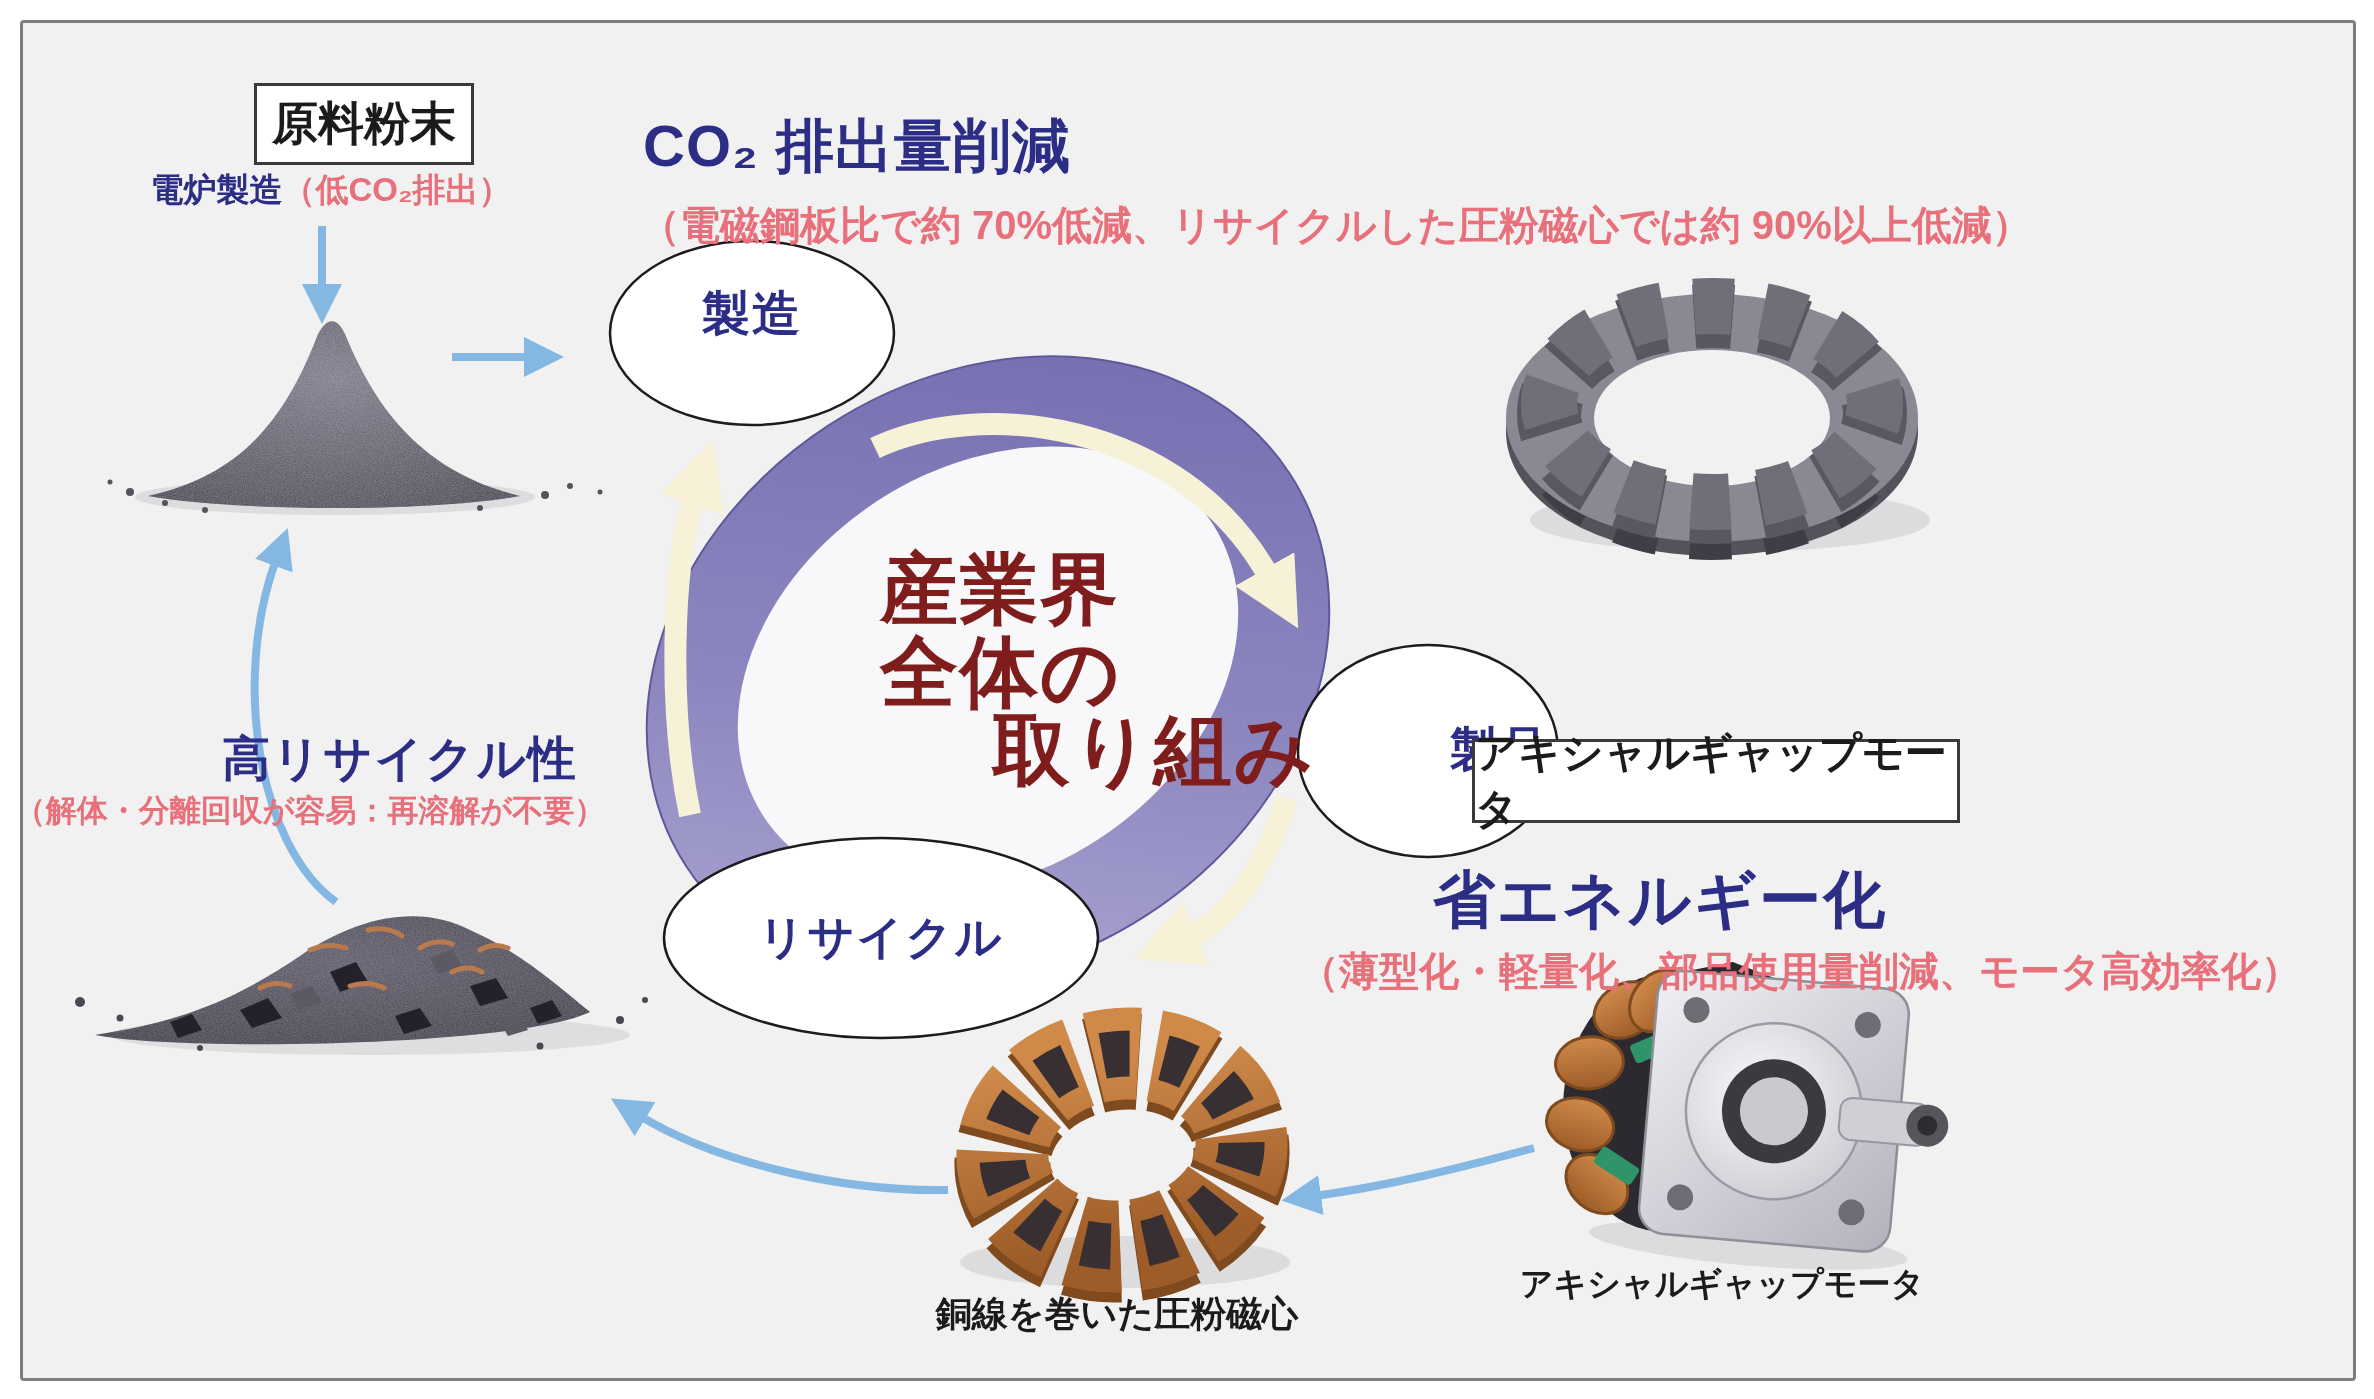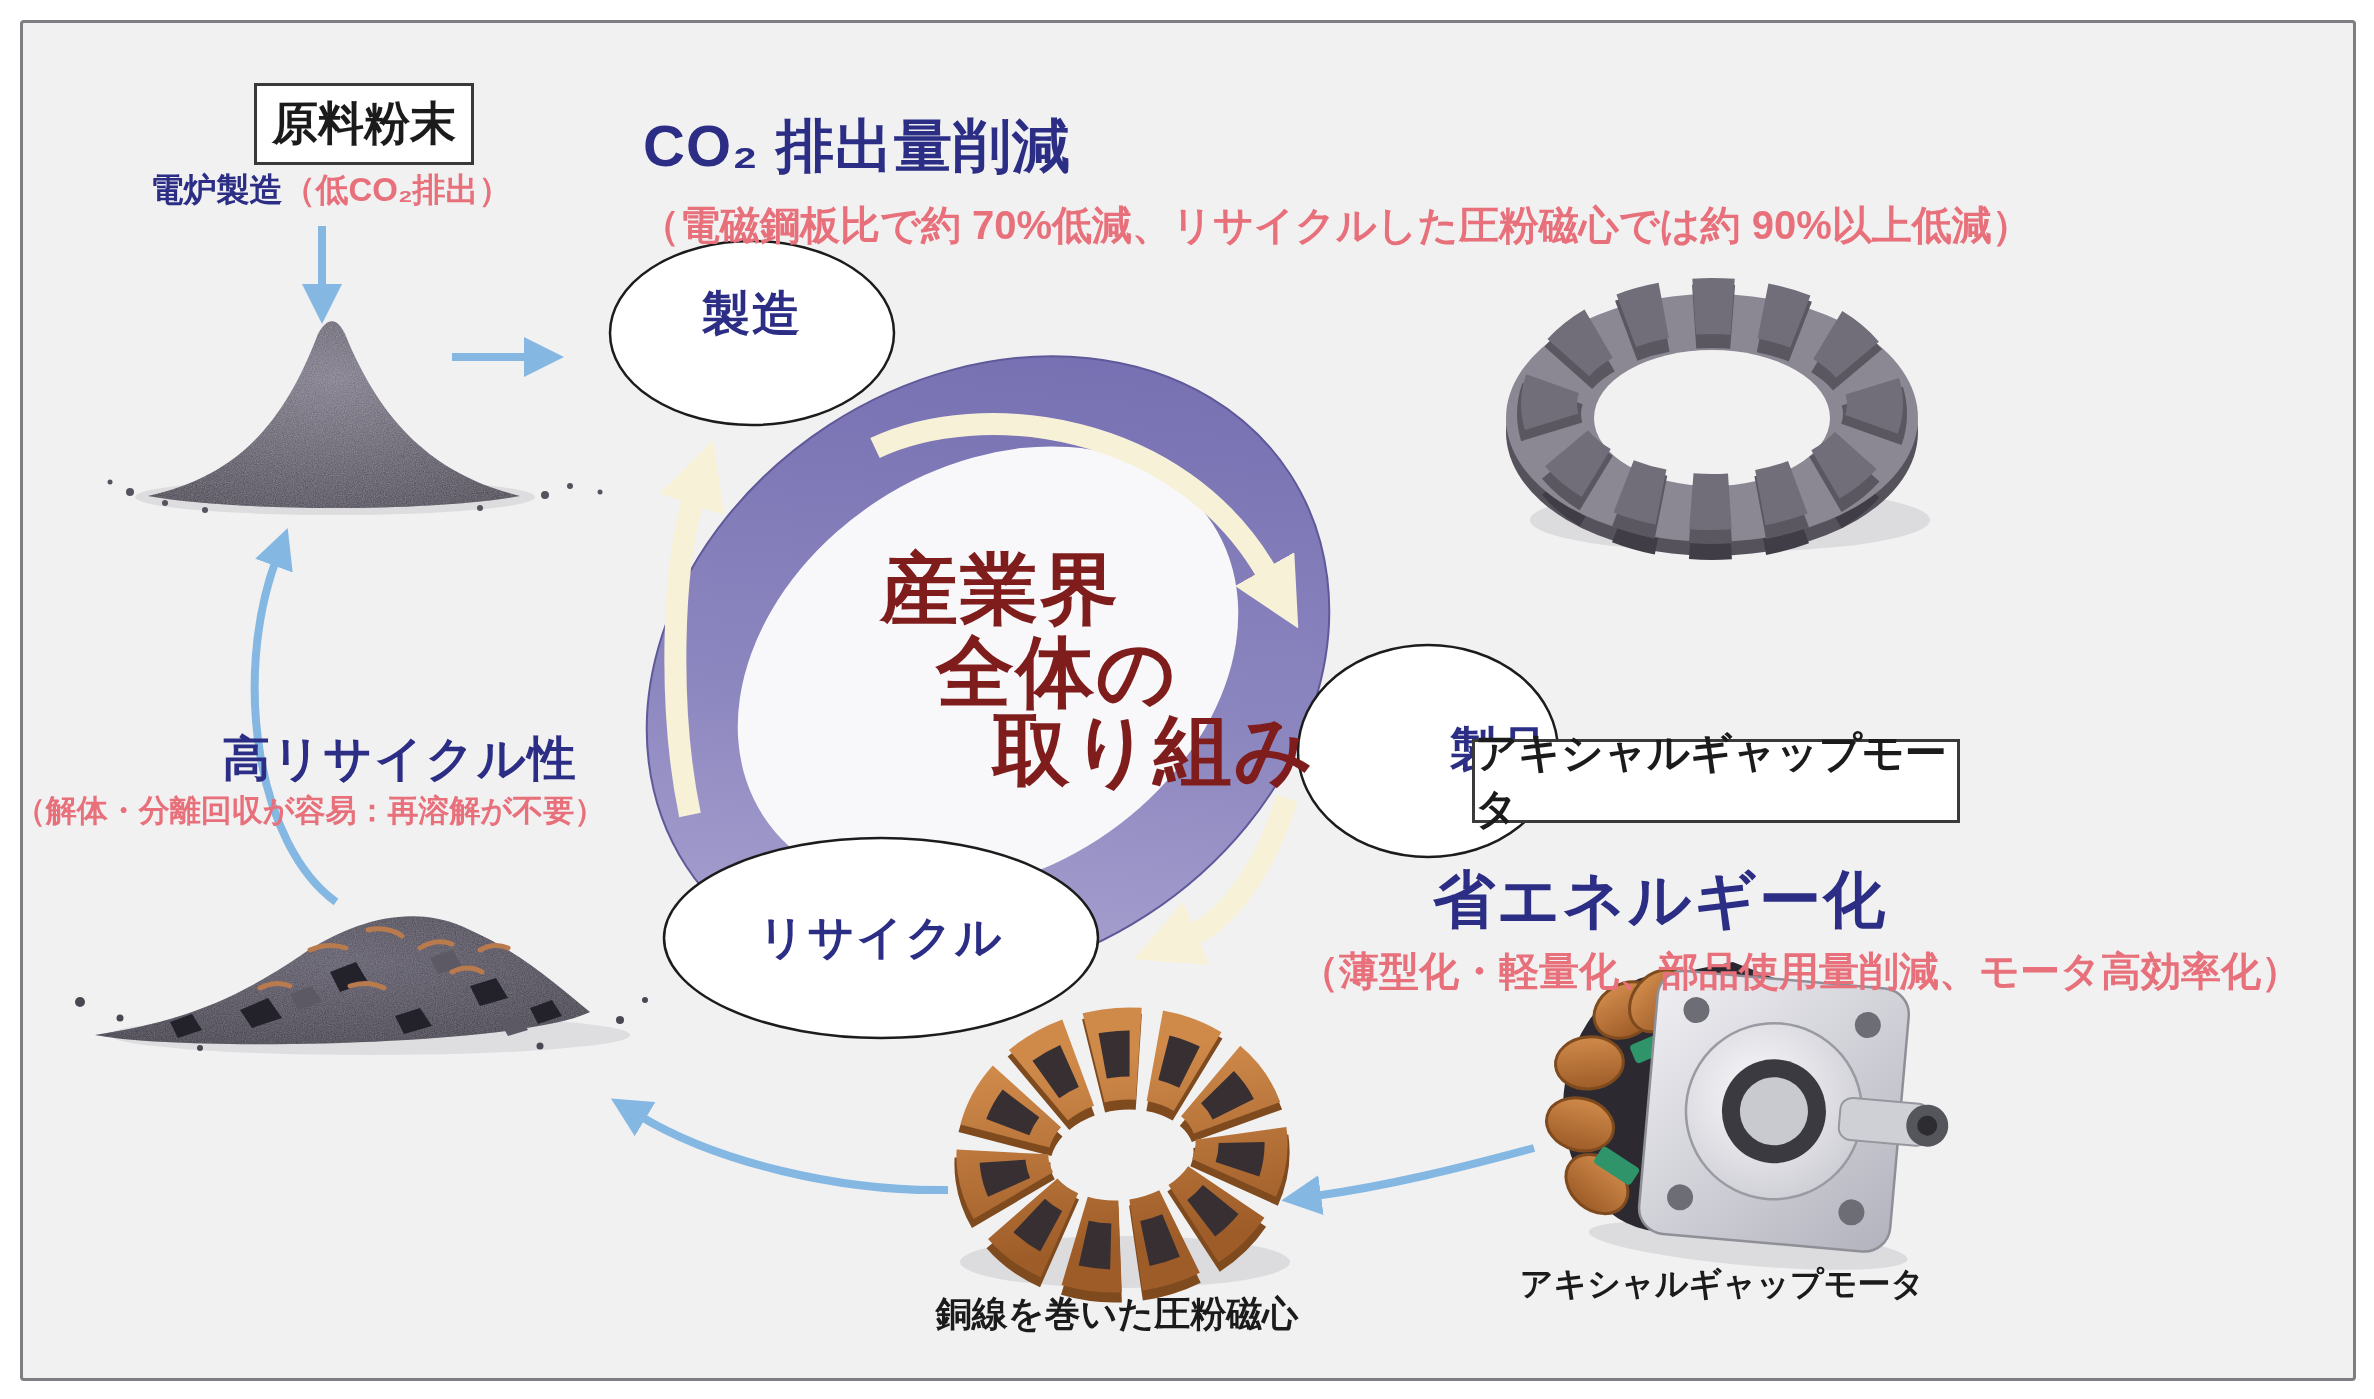--- a/index.html
+++ b/index.html
@@ -17,21 +17,21 @@
              display:flex;align-items:center;justify-content:center;font-weight:700;color:#1b1b1b;}
   .co2-heading{left:643px;top:108px;font-size:58px;letter-spacing:1px;}
   .co2-detail{left:640px;top:198px;font-size:40px;}
   .furnace-line{left:331px;top:168px;font-size:33px;}
   .recy-heading{left:400px;top:716px;font-size:48px;letter-spacing:2px;margin-top:11px;}
   .recy-detail{left:310px;top:790px;font-size:31px;}
   .energy-heading{left:1660px;top:858px;font-size:62px;letter-spacing:2px;}
   .energy-detail{left:1800px;top:944px;font-size:40px;}
   .cycle-center{left:880px;top:548px;font-size:78px;line-height:1.07;letter-spacing:2px;color:#7f1d1d;}
   .cycle-center span{display:block;}
-  .cycle-center .l2{margin-left:56px;}
+  .cycle-center .l2{}
   .cycle-center .l3{margin-left:112px;font-family:Liberation Mono, monospace;}
   .node-label{font-size:48px;color:#2b2e84;letter-spacing:2px;}
   .caption{font-size:36px;color:#1b1b1b;font-weight:700;}
 </style>
 </head>
 <body>
 
 <div class="stage">
   <div class="frame"></div>
 

